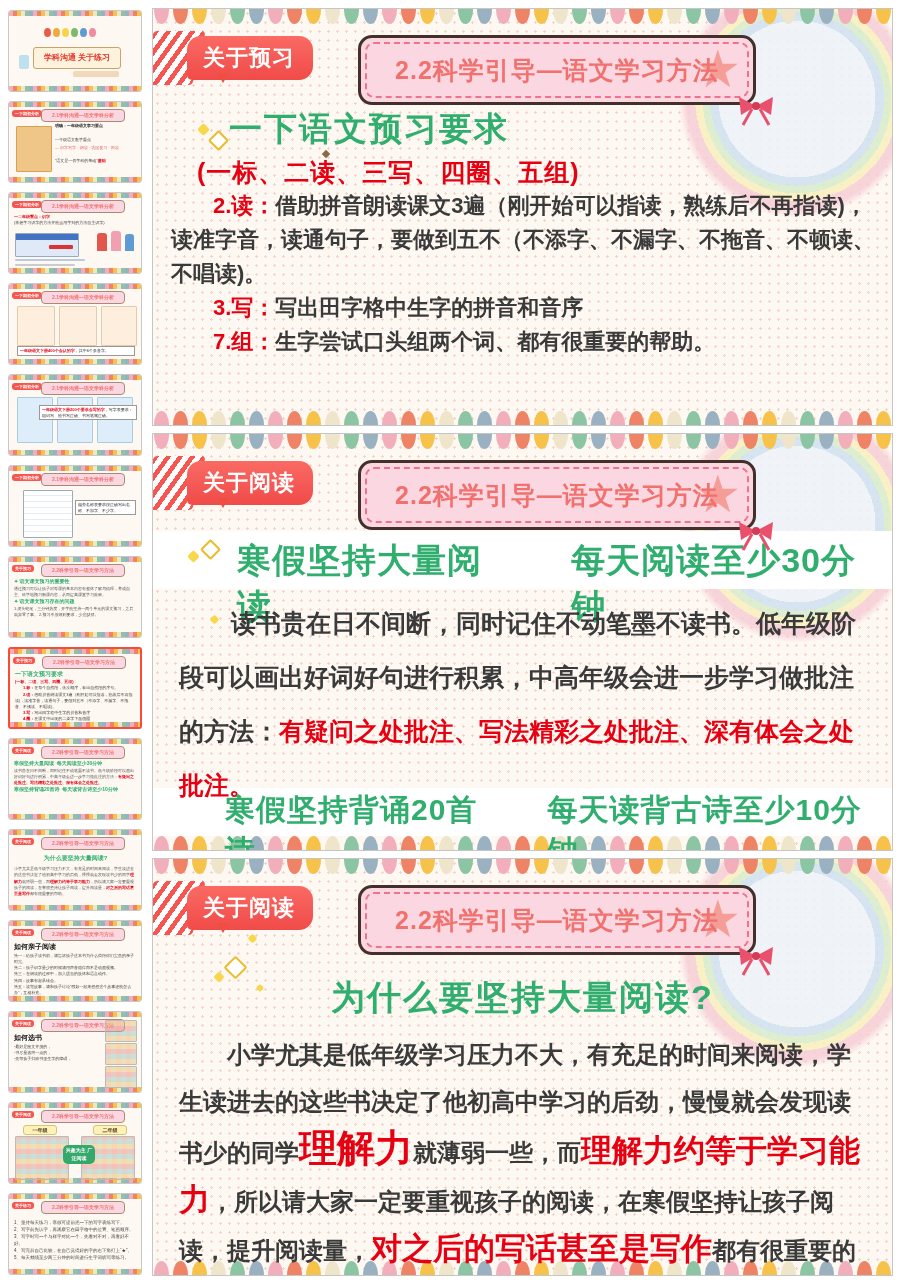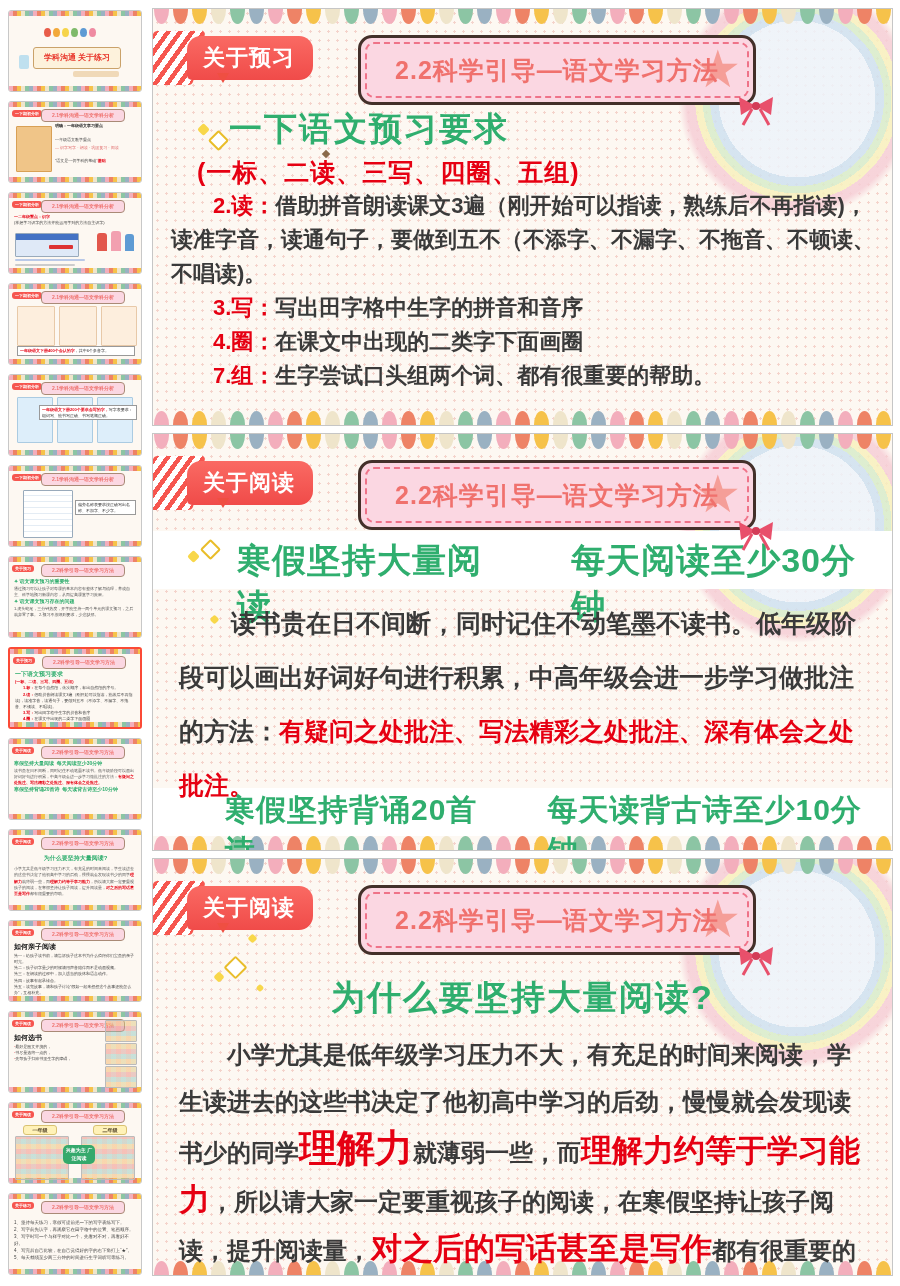--- a/index.html
+++ b/index.html
@@ -354,21 +354,20 @@
       </svg>
     </div>
     <div class="sp" style="left:46px;top:116px;width:9px;height:9px;"></div>
     <div class="sp o" style="left:58px;top:124px;width:11px;height:11px;"></div>
     <div class="dotb" style="left:170px;top:142px;"></div>
     <div class="content s-head s1-head">一下语文预习要求</div>
     <div class="content s1-sub">(一标、二读、三写、四圈、五组)</div>
     <div class="content s1-list">
       <p><span class="red">2.读：</span><span>借助拼音朗读课文3遍（刚开始可以指读，熟练后不再指读)，读准字音，读通句子，要做到五不（不添字、不漏字、不拖音、不顿读、不唱读)。</span></p>
       <p><span class="red">3.写：</span><span>写出田字格中生字的拼音和音序</span></p>
-      <p><span class="red">4.圈：</span><span>在课文中出现的二类字下面画圈</span></p>
       <p><span class="red">7.组：</span><span>生字尝试口头组两个词、都有很重要的帮助。</span></p>
     </div>
     <div class="eggs">
         <i style="background: rgb(243, 174, 188);"></i>
         <i style="background: rgb(238, 131, 102);"></i>
         <i style="background: rgb(246, 194, 74);"></i>
         <i style="background: rgb(239, 229, 203);"></i>
         <i style="background: rgb(140, 197, 164);"></i>
         <i style="background: rgb(154, 177, 194);"></i>
         <i style="background: rgb(243, 174, 188);"></i>

